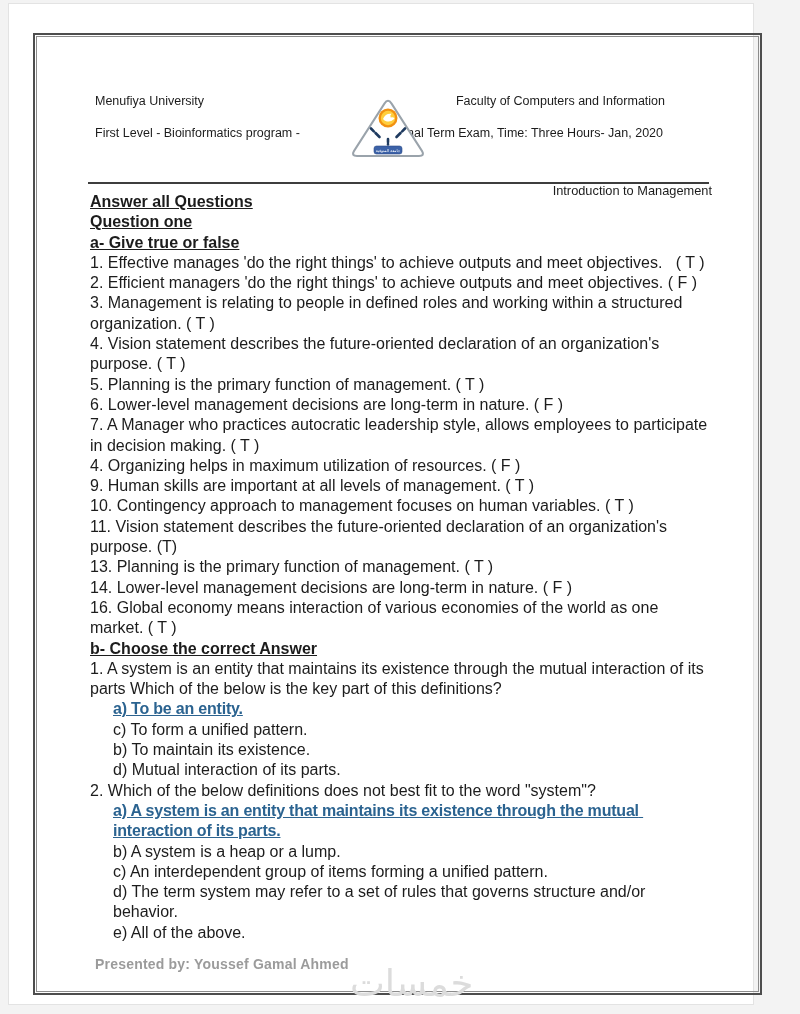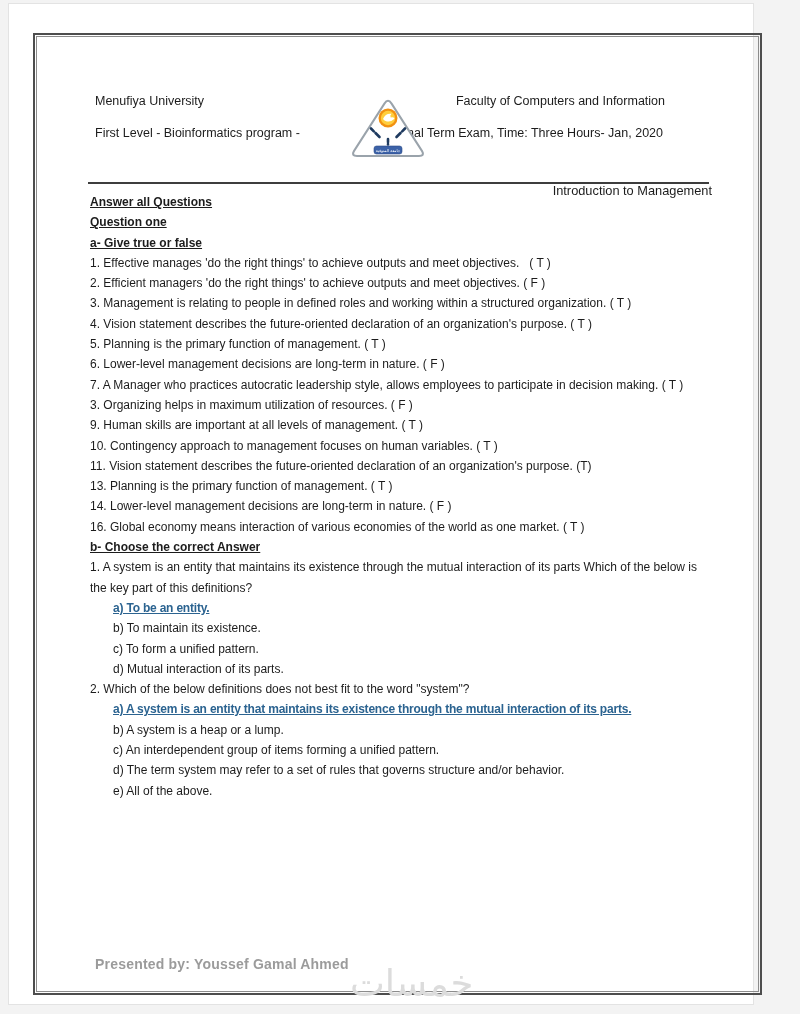--- a/index.html
+++ b/index.html
@@ -29,21 +29,21 @@
   .course-title{
     position:absolute;left:81px;top:155px;width:622px;
     text-align:right;font-size:12.8px;margin-top:24px;
   }
   .divider{
     position:absolute;left:79px;top:178px;width:621px;height:0;
     border-top:2px solid #3d3d3d;
   }
   .content{
     position:absolute;left:81px;top:188px;width:622px;
-    font-size:12px;line-height:20.3px;
+    font-size:16px;line-height:20.3px;
   }
   .content p{margin:0;white-space:pre-wrap;}
   .sec-heading{font-weight:bold;text-decoration:underline;}
   .option{padding-left:23px;}
   .highlight{
     color:var(--answer-blue,#2B6390);font-weight:bold;
     text-decoration:underline;letter-spacing:-0.2px;
   }
   .presented{
     position:absolute;left:86px;top:952px;
@@ -95,37 +95,37 @@
 
     <div>
 
     <p class="tf-item">1. Effective manages 'do the right things' to achieve outputs and meet objectives.   ( T )</p>
         <p class="tf-item">2. Efficient managers 'do the right things' to achieve outputs and meet objectives. ( F )</p>
         <p class="tf-item">3. Management is relating to people in defined roles and working within a structured organization. ( T )</p>
         <p class="tf-item">4. Vision statement describes the future-oriented declaration of an organization's purpose. ( T )</p>
         <p class="tf-item">5. Planning is the primary function of management. ( T )</p>
         <p class="tf-item">6. Lower-level management decisions are long-term in nature. ( F )</p>
         <p class="tf-item">7. A Manager who practices autocratic leadership style, allows employees to participate in decision making. ( T )</p>
-        <p class="tf-item">3. Organizing helps in maximum utilization of resources. ( F )</p>
+        <p class="tf-item">4. Organizing helps in maximum utilization of resources. ( F )</p>
         <p class="tf-item">9. Human skills are important at all levels of management. ( T )</p>
         <p class="tf-item">10. Contingency approach to management focuses on human variables. ( T )</p>
         <p class="tf-item">11. Vision statement describes the future-oriented declaration of an organization's purpose. (T)</p>
         <p class="tf-item">13. Planning is the primary function of management. ( T )</p>
         <p class="tf-item">14. Lower-level management decisions are long-term in nature. ( F )</p>
         <p class="tf-item">16. Global economy means interaction of various economies of the world as one market. ( T )</p>
       </div>
 
     <p class="sec-heading">b- Choose the correct Answer</p>
 
     <p>1. A system is an entity that maintains its existence through the mutual interaction of its parts Which of the below is the key part of this definitions?</p>
     <div>
 
     <p class="option highlight">a) To be an entity.</p>
+        <p class="option">c) To form a unified pattern.</p>
         <p class="option">b) To maintain its existence.</p>
-        <p class="option">c) To form a unified pattern.</p>
         <p class="option">d) Mutual interaction of its parts.</p>
       </div>
 
     <p>2. Which of the below definitions does not best fit to the word "system"?</p>
     <div>
 
     <p class="option highlight">a) A system is an entity that maintains its existence through the mutual interaction of its parts.</p>
         <p class="option">b) A system is a heap or a lump.</p>
         <p class="option">c) An interdependent group of items forming a unified pattern.</p>
         <p class="option">d) The term system may refer to a set of rules that governs structure and/or behavior.</p>

